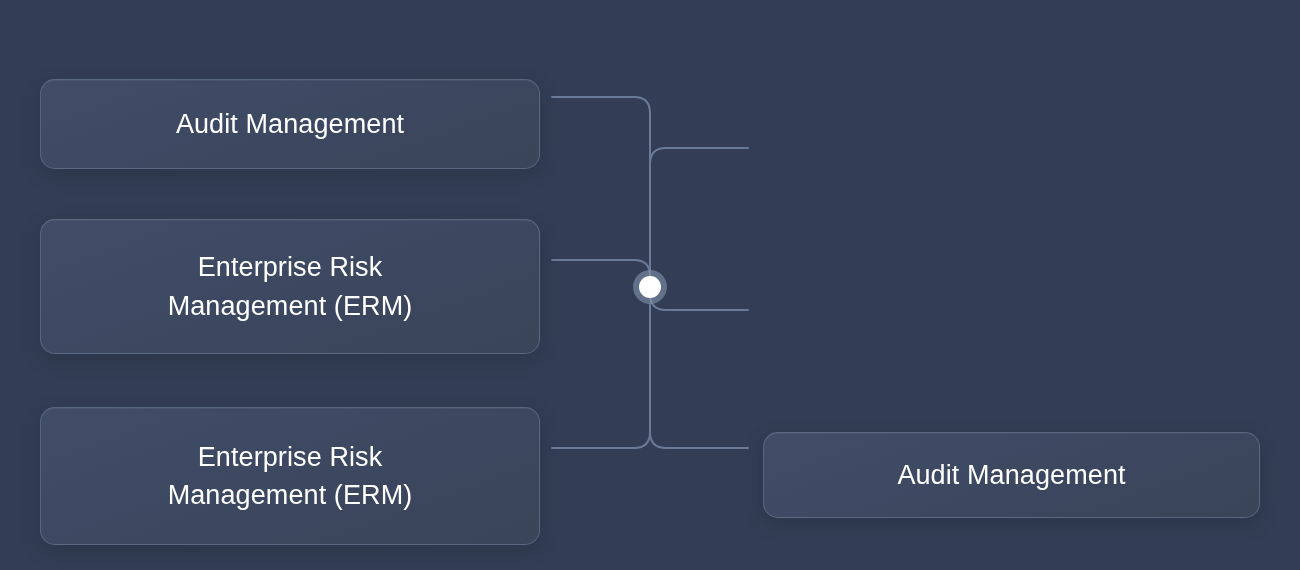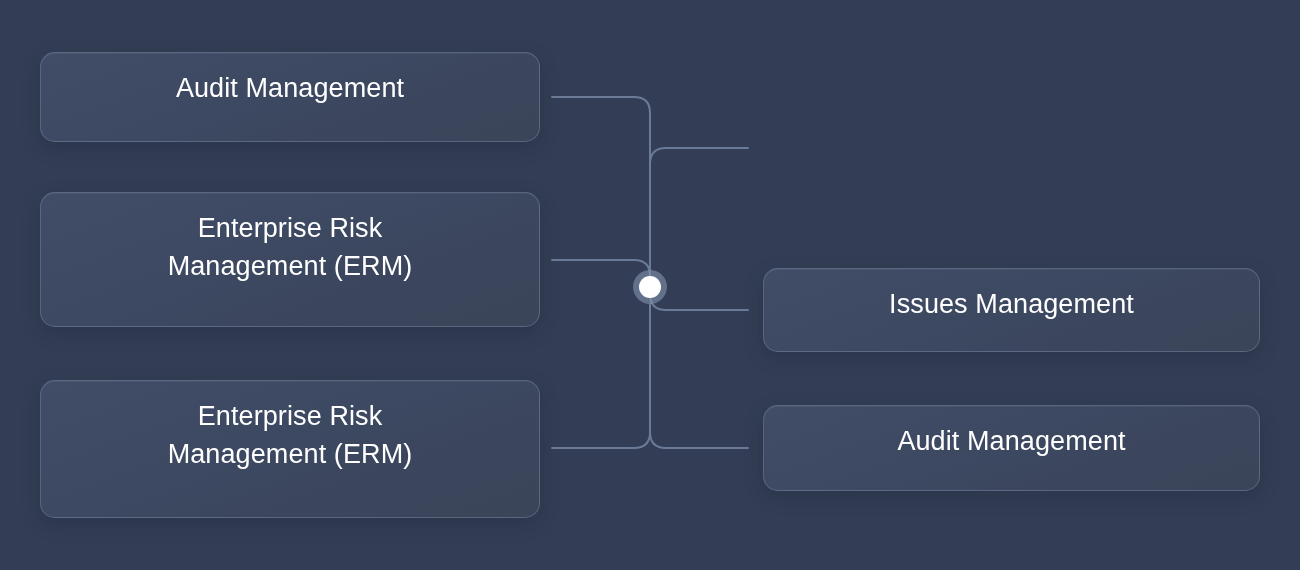--- a/index.html
+++ b/index.html
@@ -25,29 +25,31 @@
     height: 570px;
     pointer-events: none;
   }
   .node-card {
     position: absolute;
     box-sizing: border-box;
     background: linear-gradient(160deg, #414d67 0%, #3c4760 55%, #3a4559 100%);
     border: 1px solid rgba(160, 176, 204, 0.30);
     border-radius: 15px;
     display: flex;
+    align-items: center;
     justify-content: center;
     text-align: center;
     color: #ffffff;
     font-size: 27px;
     line-height: 1.42;
     letter-spacing: 0.1px;
     padding: 16px 22px;
     box-shadow: 0 1px 0 rgba(255,255,255,0.05) inset,
                 0 6px 18px rgba(20, 26, 40, 0.25);
+    margin-top: 27px;
   }
   .node-card .label {
     display: block;
     white-space: pre-line;
   }
 
   
   #card-l0 { left: 40px;  top: 52px;  width: 500px; height: 90px; }
   #card-l1 { left: 40px;  top: 192px; width: 500px; height: 135px; }
   #card-l2 { left: 40px;  top: 380px; width: 500px; height: 138px; }
@@ -104,23 +106,20 @@
   </div>
   <div class="node-card" id="card-l1">
     <span class="label">Enterprise Risk
 Management (ERM)</span>
   </div>
   <div class="node-card" id="card-l2">
     <span class="label">Enterprise Risk
 Management (ERM)</span>
   </div>
 
-  <div class="node-card" id="card-r1">
-    <span class="label">Issues Management</span>
-  </div>
   <div class="node-card" id="card-r2">
     <span class="label">Audit Management</span>
   </div>
 
   <div id="hub">
     <div class="hub-core"></div>
   </div>
 
 </div>
 

